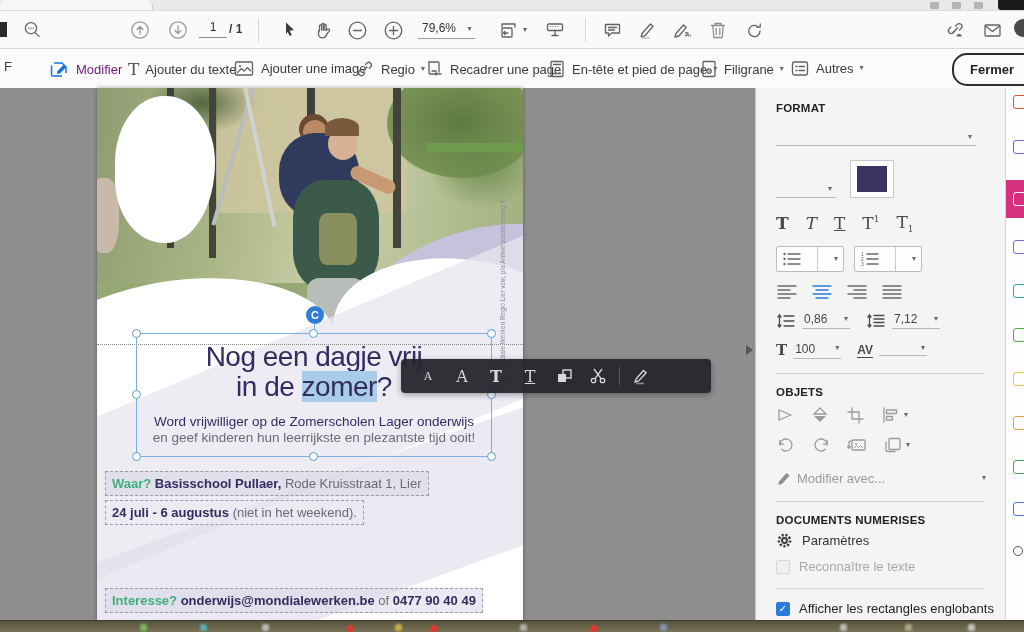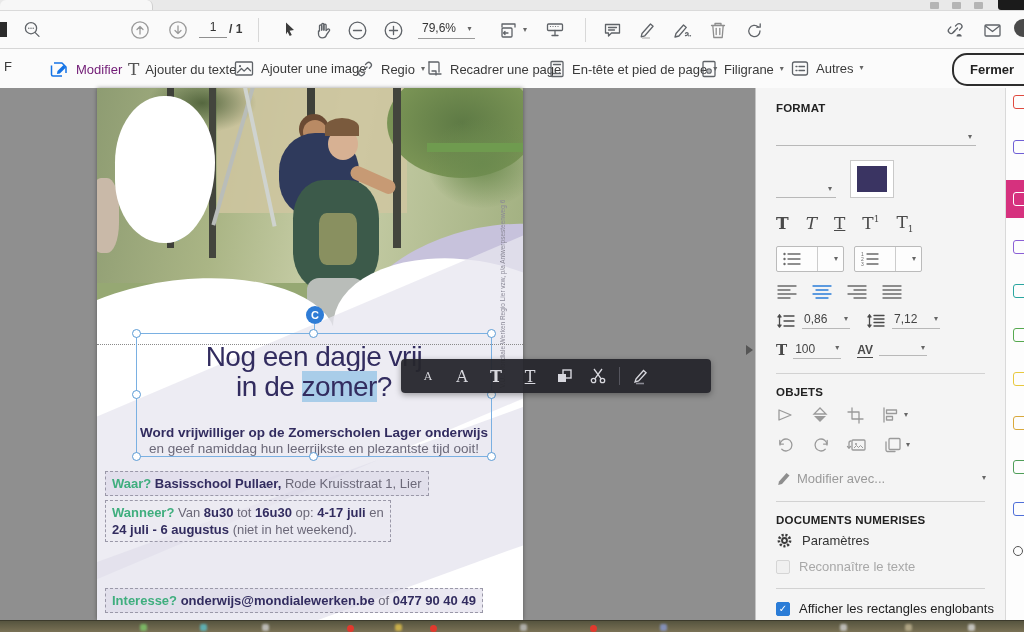--- a/index.html
+++ b/index.html
@@ -41,21 +41,21 @@
   .navy{color:#322c5f}.green{color:#3fae7e;font-weight:bold}.gray{color:#6b6878}
   .blk{position:absolute;border:1px dashed #9a98a8;font-size:13px;line-height:17px;padding:3px 6px;white-space:nowrap}
   .bglav{background:rgba(216,214,229,.55)}
   #title-box{position:absolute;left:39px;top:245px;width:354px;height:122px;border:1px solid #7ab0e2;text-align:center}
   .h{position:absolute;width:9px;height:9px;border-radius:50%;background:#fff;border:1px solid #5b9bd5;box-sizing:border-box}
   #rot{position:absolute;left:169px;top:-28px;width:18px;height:18px;border-radius:50%;background:#2e7cd6;
        color:#fff;font-size:11px;font-weight:bold;text-align:center;line-height:18px}
   #rotline{position:absolute;left:177px;top:-10px;width:1px;height:10px;background:#7ab0e2}
   #flyer-title{font-weight:400;font-size:28px;line-height:30px;letter-spacing:-.5px;margin-top:8px}
   .hl{background:#a9cde9}
-  #flyer-sub1{font-weight:bold;font-size:13.5px;margin-top:23px}
+  #flyer-sub1{font-weight:normal;font-size:13.5px;margin-top:12px}
   #flyer-sub2{font-size:13.5px;margin-top:1px}
   #dotline{position:absolute;left:0;top:256px;width:426px;border-top:1px dotted #8a8a8a}
   #vu{position:absolute;left:402px;top:300px;width:230px;font-size:6.5px;color:#8a8896;
       transform:rotate(-90deg);transform-origin:left top;white-space:nowrap}
   
   #floatbar{left:401px;top:359px;width:290px;height:34px;background:rgba(38,38,44,.95);border-radius:4px;
             display:flex;align-items:center;gap:0;padding:0 10px;box-shadow:0 2px 6px rgba(0,0,0,.35)}
   .fbi{width:34px;text-align:center;color:#d8d8de;font-family:"DejaVu Serif",serif;cursor:default}
   .fdiv{width:1px;height:18px;background:#55555e;margin:0 4px}
   
@@ -425,31 +425,28 @@
     <div class="h" style="right:-5px;top:56px"></div>
     <div class="h" style="left:-5px;bottom:-5px"></div>
     <div class="h" style="left:172px;bottom:-5px"></div>
     <div class="h" style="right:-5px;bottom:-5px"></div>
 
     <div id="flyer-title" class="navy">
       <div><span>Nog een dagje vrij</span></div>
       <div><span>in de </span><span class="hl">zomer</span><span>?</span></div>
     </div>
     <div id="flyer-sub1" class="navy">Word vrijwilliger op de Zomerscholen Lager onderwijs</div>
-    <div id="flyer-sub2" class="gray">en geef namiddag hun leerrijkste en plezantste tijd ooit!</div>
+    <div id="flyer-sub2" class="gray">en geef kinderen hun leerrijkste en plezantste tijd ooit!</div>
   </div>
 
   <div class="blk bglav" style="left:8px;top:383px">
     <span class="green">Waar?</span><b class="navy"> Basisschool Pullaer,</b><span class="gray"> Rode Kruisstraat 1, Lier</span>
   </div>
 
   <div class="blk" style="left:8px;top:412px;background:rgba(235,234,242,.5)">
-    <div>
-      <span class="green">Wanneer?</span><span class="gray"> Van </span><b class="navy">8u30</b><span class="gray"> tot </span><b class="navy">16u30</b><span class="gray"> op: </span><b class="navy">4-17 juli</b><span class="gray"> en</span>
-    </div>
     <div>
       <b class="navy">24 juli - 6 augustus</b><span class="gray"> (niet in het weekend).</span>
     </div>
   </div>
 
 
   <div class="blk bglav" style="left:8px;top:500px">
     <span class="green">Interesse?</span><b class="navy"> onderwijs@mondialewerken.be</b><span class="gray"> of </span><b class="navy">0477 90 40 49</b>
   </div>
 

